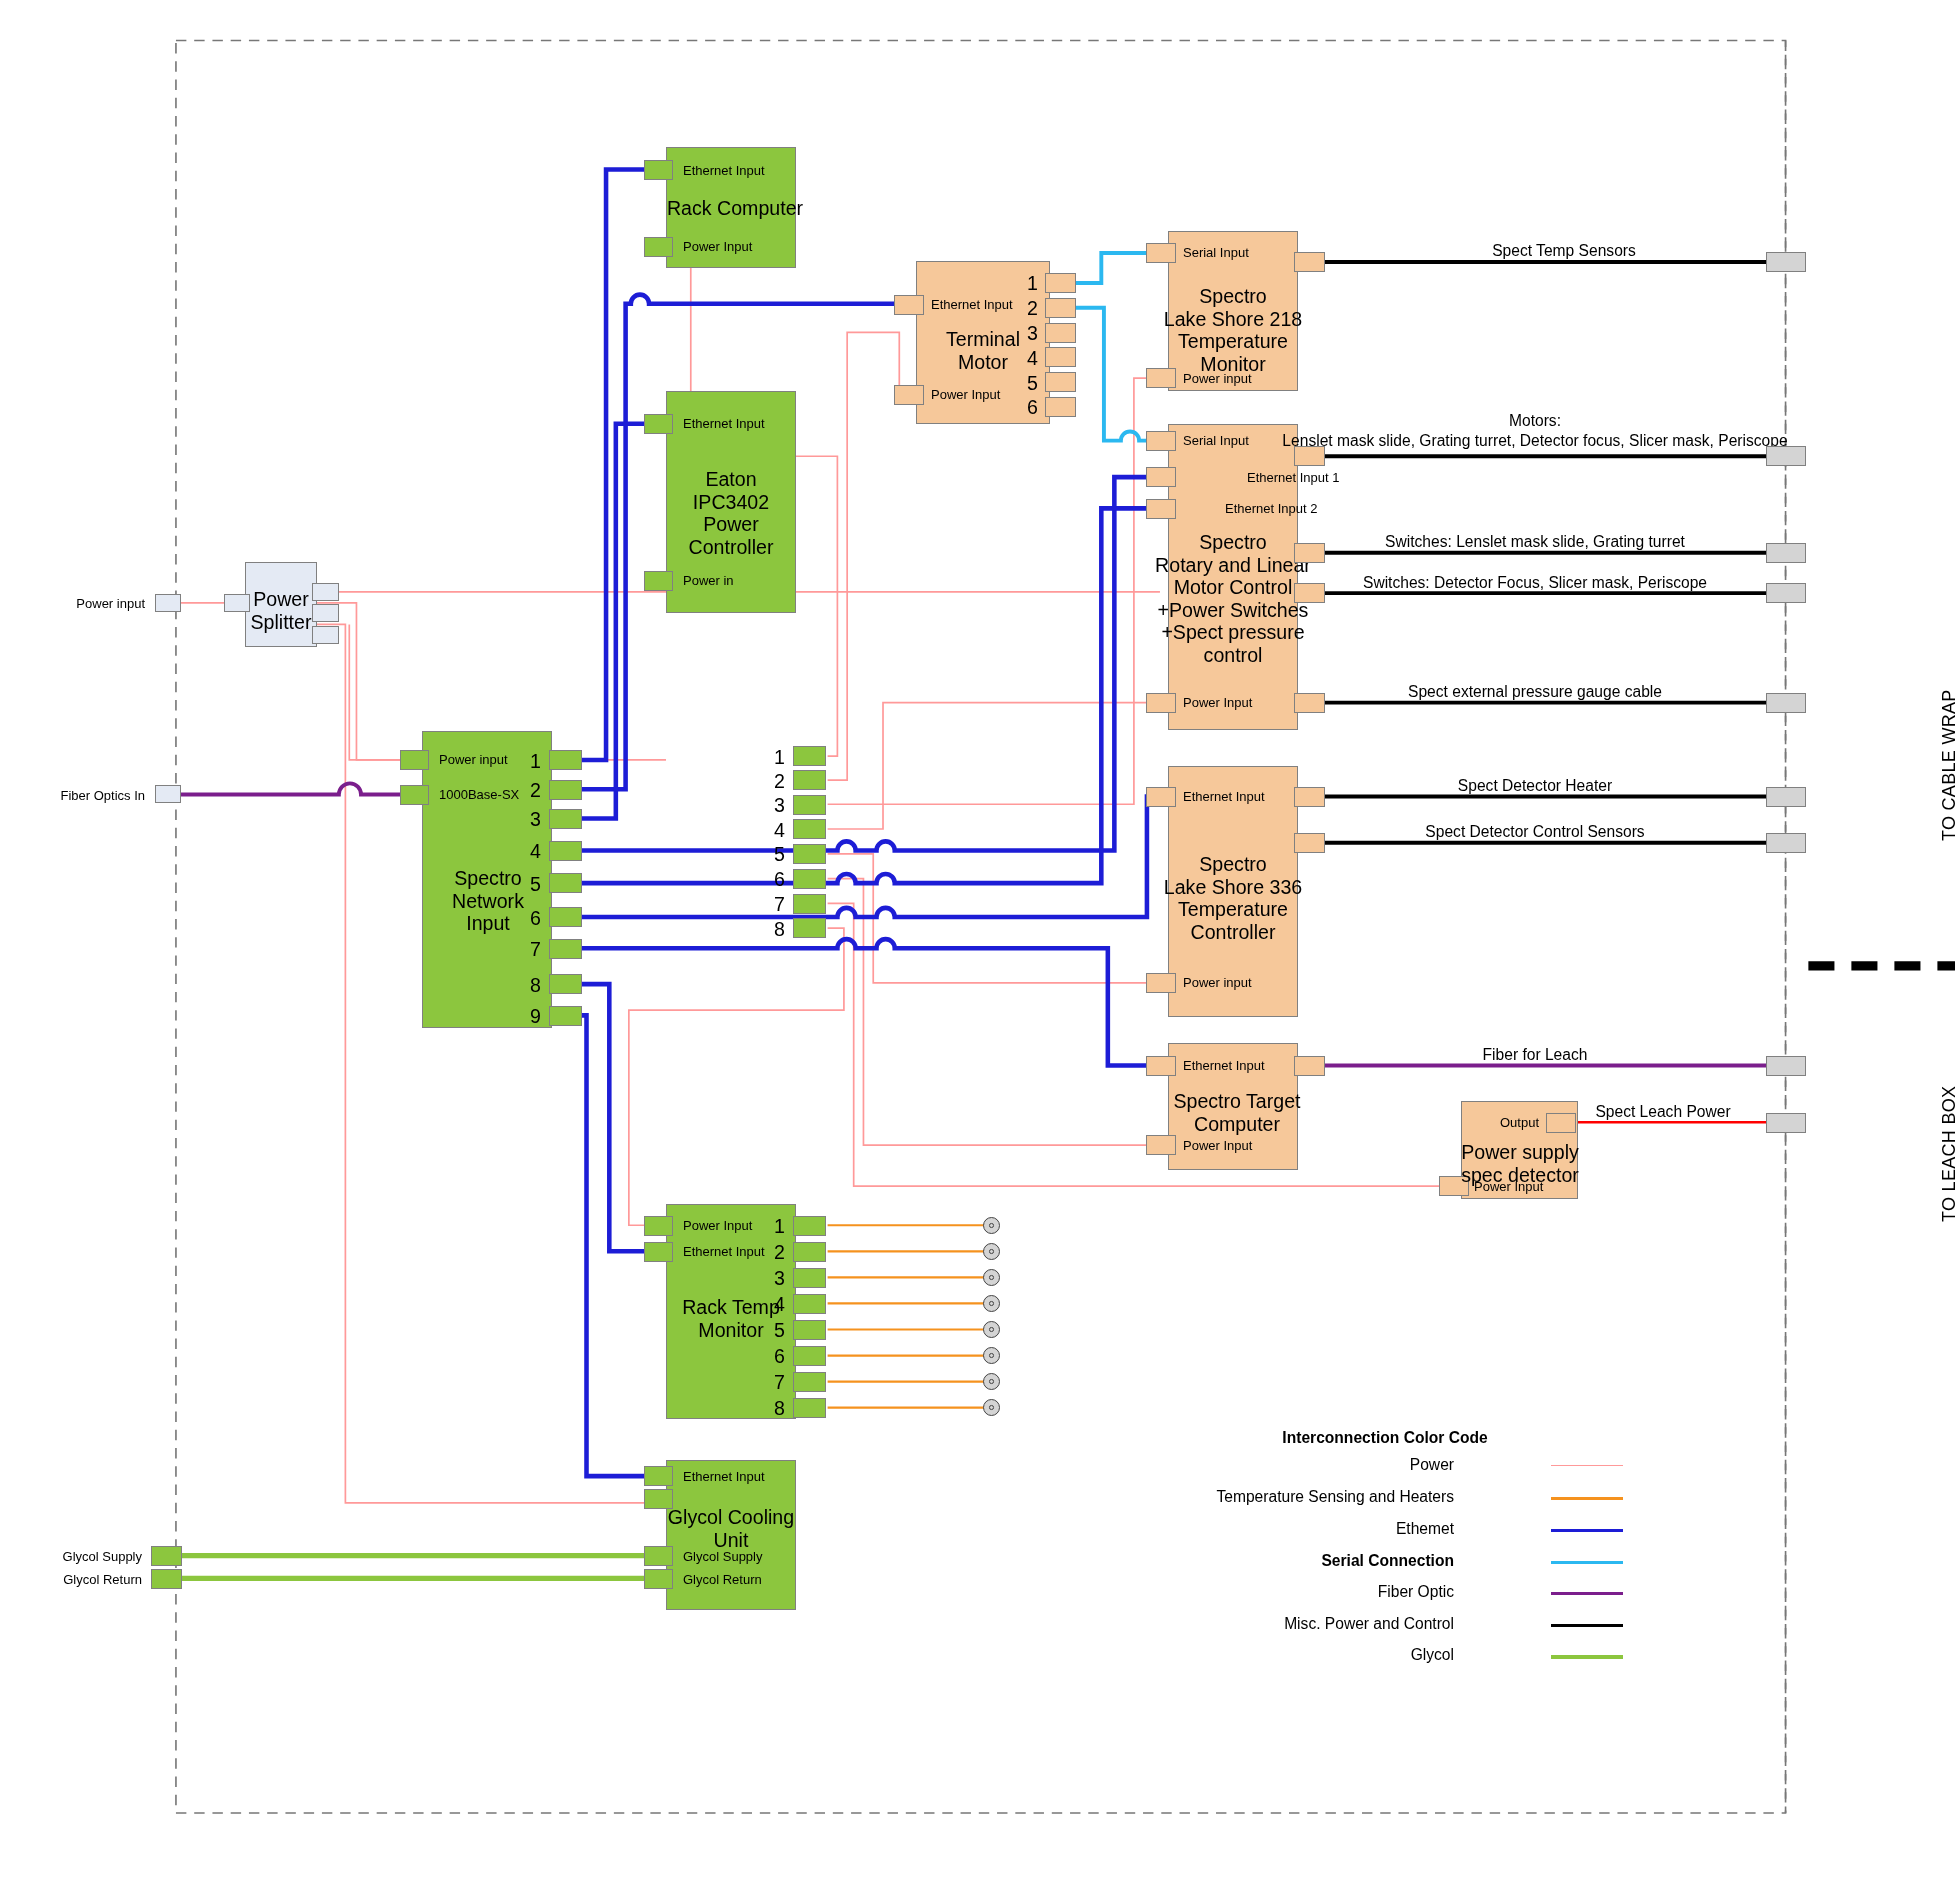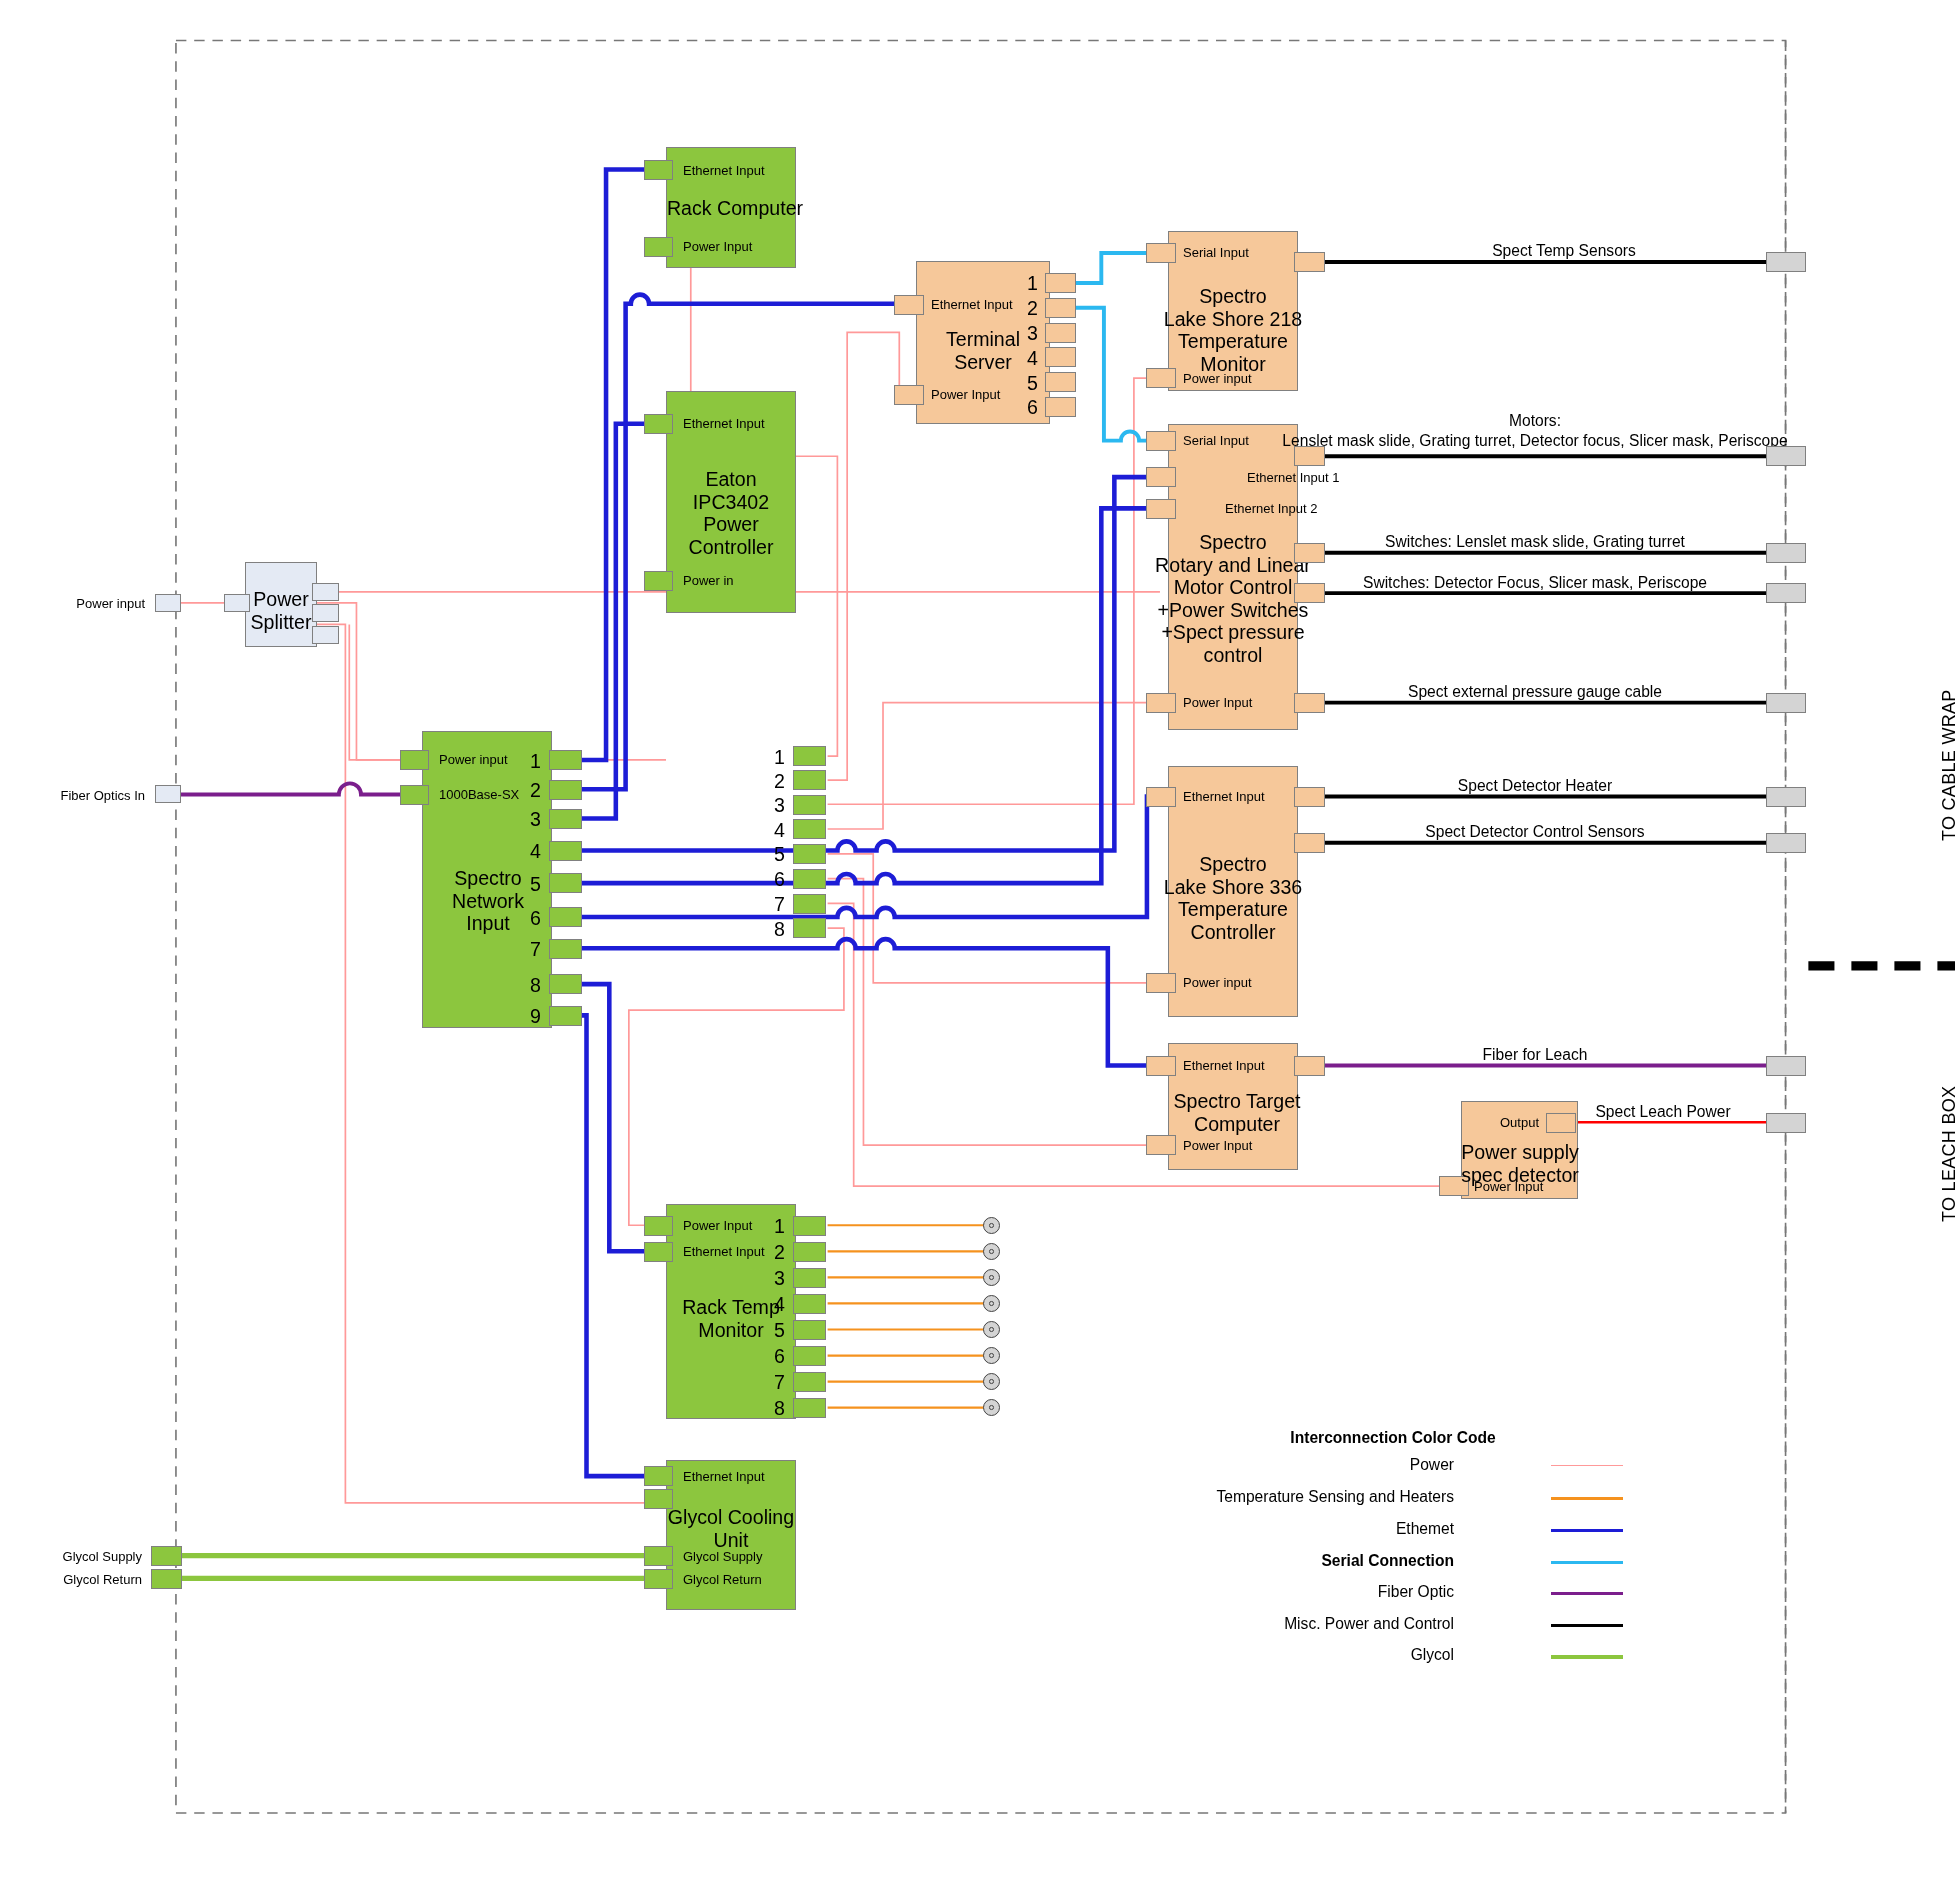--- a/index.html
+++ b/index.html
@@ -182,21 +182,21 @@
   <div class="lbl t-inner" style="left:683px;top:240px;">Power Input</div>
   <div class="lbl t-title c" style="left:735px;top:197px;">Rack Computer</div>
 
   <div class="box orange" style="left:916px;top:261px;width:134px;height:163px;"></div>
   <div class="port orange" style="left:894px;top:295px;width:30px;height:19.6px;"></div>
   <div class="lbl t-inner" style="left:931px;top:298px;">Ethernet Input</div>
   <div class="port orange" style="left:894px;top:385px;width:30px;height:19.6px;"></div>
   <div class="lbl t-inner" style="left:931px;top:388px;">Power Input</div>
   <div class="lbl t-title c" style="left:983px;top:328px;">
     <span>Terminal</span><br>
-    <span>Server</span>
+    <span>Motor</span>
   </div>
 
   <div class="port orange" style="left:1045px;top:273px;width:31px;height:19.6px;"></div>
   <div class="lbl t-num r" style="left:1038px;top:272px;">1</div>
   <div class="port orange" style="left:1045px;top:298px;width:31px;height:19.6px;"></div>
   <div class="lbl t-num r" style="left:1038px;top:297px;">2</div>
   <div class="port orange" style="left:1045px;top:323px;width:31px;height:19.6px;"></div>
   <div class="lbl t-num r" style="left:1038px;top:322px;">3</div>
   <div class="port orange" style="left:1045px;top:347px;width:31px;height:19.6px;"></div>
   <div class="lbl t-num r" style="left:1038px;top:347px;">4</div>
@@ -407,21 +407,21 @@
 
   <div class="lbl t-cable c" style="left:1535px;top:1046px;">Fiber for Leach</div>
   <div class="port gray" style="left:1766px;top:1056px;width:40px;height:19.6px;"></div>
 
   <div class="lbl t-cable c" style="left:1663px;top:1103px;">Spect Leach Power</div>
   <div class="port gray" style="left:1766px;top:1113px;width:40px;height:19.6px;"></div>
 
   <div class="vtext t-vert" style="left:1939px;top:841px;">TO CABLE WRAP</div>
   <div class="vtext t-vert" style="left:1939px;top:1222px;">TO LEACH BOX</div>
 
-  <div class="lbl t-legendtitle c" style="left:1385px;top:1429px;margin-left:8px;">Interconnection Color Code</div>
+  <div class="lbl t-legendtitle c" style="left:1385px;top:1429px;">Interconnection Color Code</div>
 
   <div class="legend-row" style="left:1551px;top:1465px;width:72px;">
     <span class="legend-label">Power</span>
     <span class="legend-swatch" style="left:0px;border-top:1.3px solid #FF9999;width:72px;"></span>
   </div>
   <div class="legend-row" style="left:1551px;top:1497px;width:72px;">
     <span class="legend-label">Temperature Sensing and Heaters</span>
     <span class="legend-swatch" style="left:0px;border-top:3.3px solid #F5921E;width:72px;"></span>
   </div>
   <div class="legend-row" style="left:1551px;top:1529px;width:72px;">

